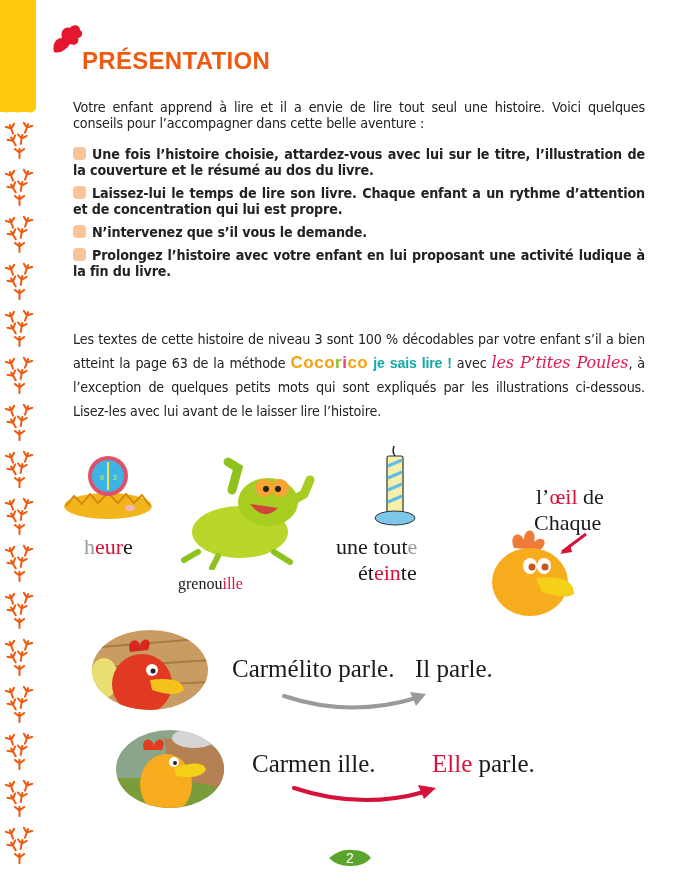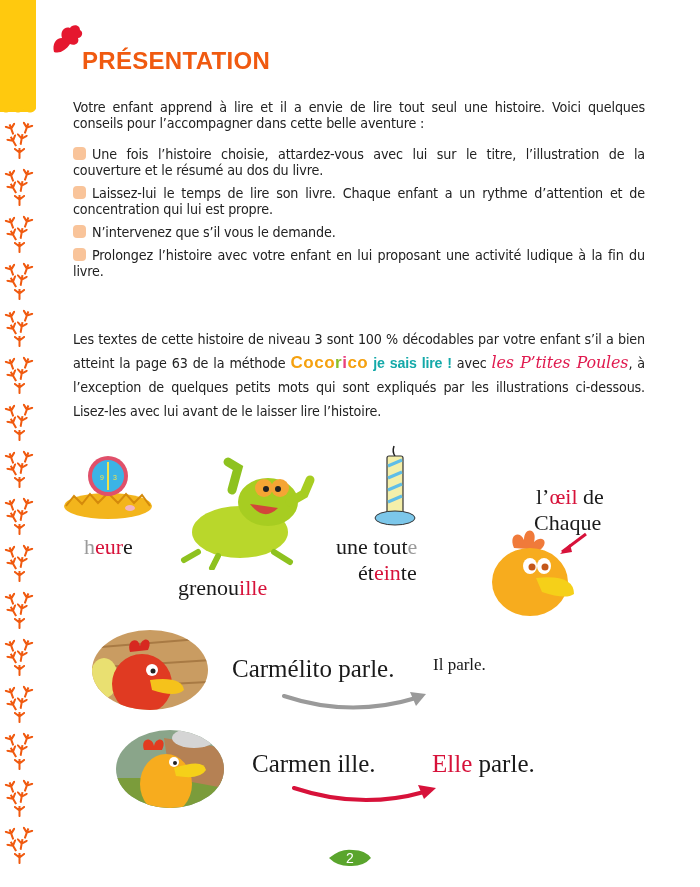--- a/index.html
+++ b/index.html
@@ -14,21 +14,21 @@
   .fp { position:absolute; width:11px; height:11px; }
   .title-icon { position:absolute; left:50px; top:22px; width:34px; height:34px; }
   .title { position:absolute; left:82px; top:47px; font-size:24px; font-weight:bold; color:#f05a10;
            font-family:"Liberation Sans", sans-serif; letter-spacing:0.3px; }
   .body-text { position:absolute; left:73px; width:572px; font-family:"DejaVu Sans Condensed","DejaVu Sans", sans-serif;
                font-size:14.2px; line-height:16px; color:#222; text-align:justify; letter-spacing:-0.15px; }
   .intro { top:99px; }
   .bullet { position:relative; }
   .bullet-dot { display:inline-block; width:13px; height:13px; border-radius:4px; background:#f9c49a;
                 vertical-align:-1px; margin-right:6px; }
-  .tips { top:146px; }
+  .tips { top:146px;font-weight:bold; }
   .tips p { margin:0 0 7px 0; }
   .para2 { top:327px; line-height:24px; }
   .cocorico { font-family:"Liberation Sans", sans-serif; font-weight:bold; font-size:17px; letter-spacing:0.5px; }
   .c1 { color:#f5a10f; } .c2 { color:#8cbf29; } .c3 { color:#e8407d; } .c4 { color:#f5a10f; }
   .jsl { color:#14a9a9; font-weight:bold; font-family:"Liberation Sans", sans-serif; }
   .ptites { color:#e01a4f; font-family:"DejaVu Serif", serif; font-style:italic; font-size:16px; }
   .serif { font-family:"Liberation Serif","DejaVu Serif", serif; color:#1a1a1a; position:absolute; }
   .red { color:#d7123a; } .grey { color:#9a9a9a; }
   .illus { position:absolute; }
   .arrow-svg { position:absolute; }
@@ -350,21 +350,21 @@
   <ellipse cx="62" cy="80" rx="48" ry="26" fill="#b9d72b"></ellipse>
   <ellipse cx="90" cy="50" rx="30" ry="24" fill="#a7cd21"></ellipse>
   <circle cx="86" cy="36" r="9" fill="#f5a534"></circle>
     <circle cx="102" cy="36" r="9" fill="#f5a534"></circle>
   <circle cx="88" cy="37" r="3" fill="#222"></circle>
     <circle cx="100" cy="37" r="3" fill="#222"></circle>
   <path d="M72 52 Q86 70 100 56" fill="#d2463a"></path>
   <path d="M112 50 L126 42 L132 28" stroke="#a7cd21" stroke-width="9" fill="none" stroke-linecap="round"></path>
   <path d="M20 100 L6 108 M40 104 L34 116 M96 100 L112 110" stroke="#8ec21f" stroke-width="6" stroke-linecap="round"></path>
 </svg>
-<div class="serif" style="left:178px;top:575px;font-size:22px">
+<div class="serif" style="left:178px;top:575px;font-size:16px">
   <span>grenou</span><span class="red">ille</span>
 </div>
 
 <svg class="illus" style="left:370px;top:444px;width:50px;height:84px" viewBox="0 0 50 84">
   <path d="M24 2 Q22 8 25 12" stroke="#222" stroke-width="1.5" fill="none"></path>
   <rect x="17" y="12" width="16" height="58" rx="2" fill="#f4efaa" stroke="#333" stroke-width="1.2"></rect>
   <path d="M18 22 L32 16 M18 34 L32 28 M18 46 L32 40 M18 58 L32 52" stroke="#5fbde8" stroke-width="3"></path>
   <ellipse cx="25" cy="74" rx="20" ry="7" fill="#7cc7ea" stroke="#333" stroke-width="1"></ellipse>
 </svg>
 <div class="serif" style="left:336px;top:534px;font-size:22px">
@@ -401,21 +401,21 @@
     <path d="M0 20 L120 10 M0 40 L120 32 M0 60 L120 54" stroke="#a87a44" stroke-width="2"></path>
     <ellipse cx="14" cy="50" rx="14" ry="20" fill="#e9e071"></ellipse>
     <ellipse cx="52" cy="56" rx="30" ry="30" fill="#e03a22"></ellipse>
     <path d="M40 24 C36 12 48 8 50 18 C52 8 64 10 58 22 Z" fill="#d72820"></path>
     <circle cx="62" cy="42" r="6" fill="#fff"></circle>
       <circle cx="63" cy="43" r="2.5" fill="#222"></circle>
     <path d="M60 52 Q92 48 94 62 Q86 70 62 62 Z" fill="#f5c21b"></path>
   </g>
 </svg>
 <div class="serif" style="left:232px;top:655px;font-size:25px">Carmélito parle.</div>
-<div class="serif" style="left:433px;top:655px;font-size:17px"><span>Il</span><span> parle.</span></div>
+<div class="serif" style="left:415px;top:655px;font-size:25px"><span>Il</span><span> parle.</span></div>
 <svg class="arrow-svg" style="left:280px;top:690px;width:150px;height:26px" viewBox="0 0 150 26">
   <path d="M4 6 Q70 28 136 8" stroke="#9a9a9a" stroke-width="4" fill="none" stroke-linecap="round"></path>
   <path d="M130 2 L146 4 L136 16 Z" fill="#9a9a9a"></path>
 </svg>
 
 <svg class="illus" style="left:114px;top:728px;width:112px;height:82px" viewBox="0 0 112 82">
   <defs>
       <clipPath id="oval2">
         <ellipse cx="56" cy="41" rx="54" ry="39"></ellipse>
       </clipPath>

